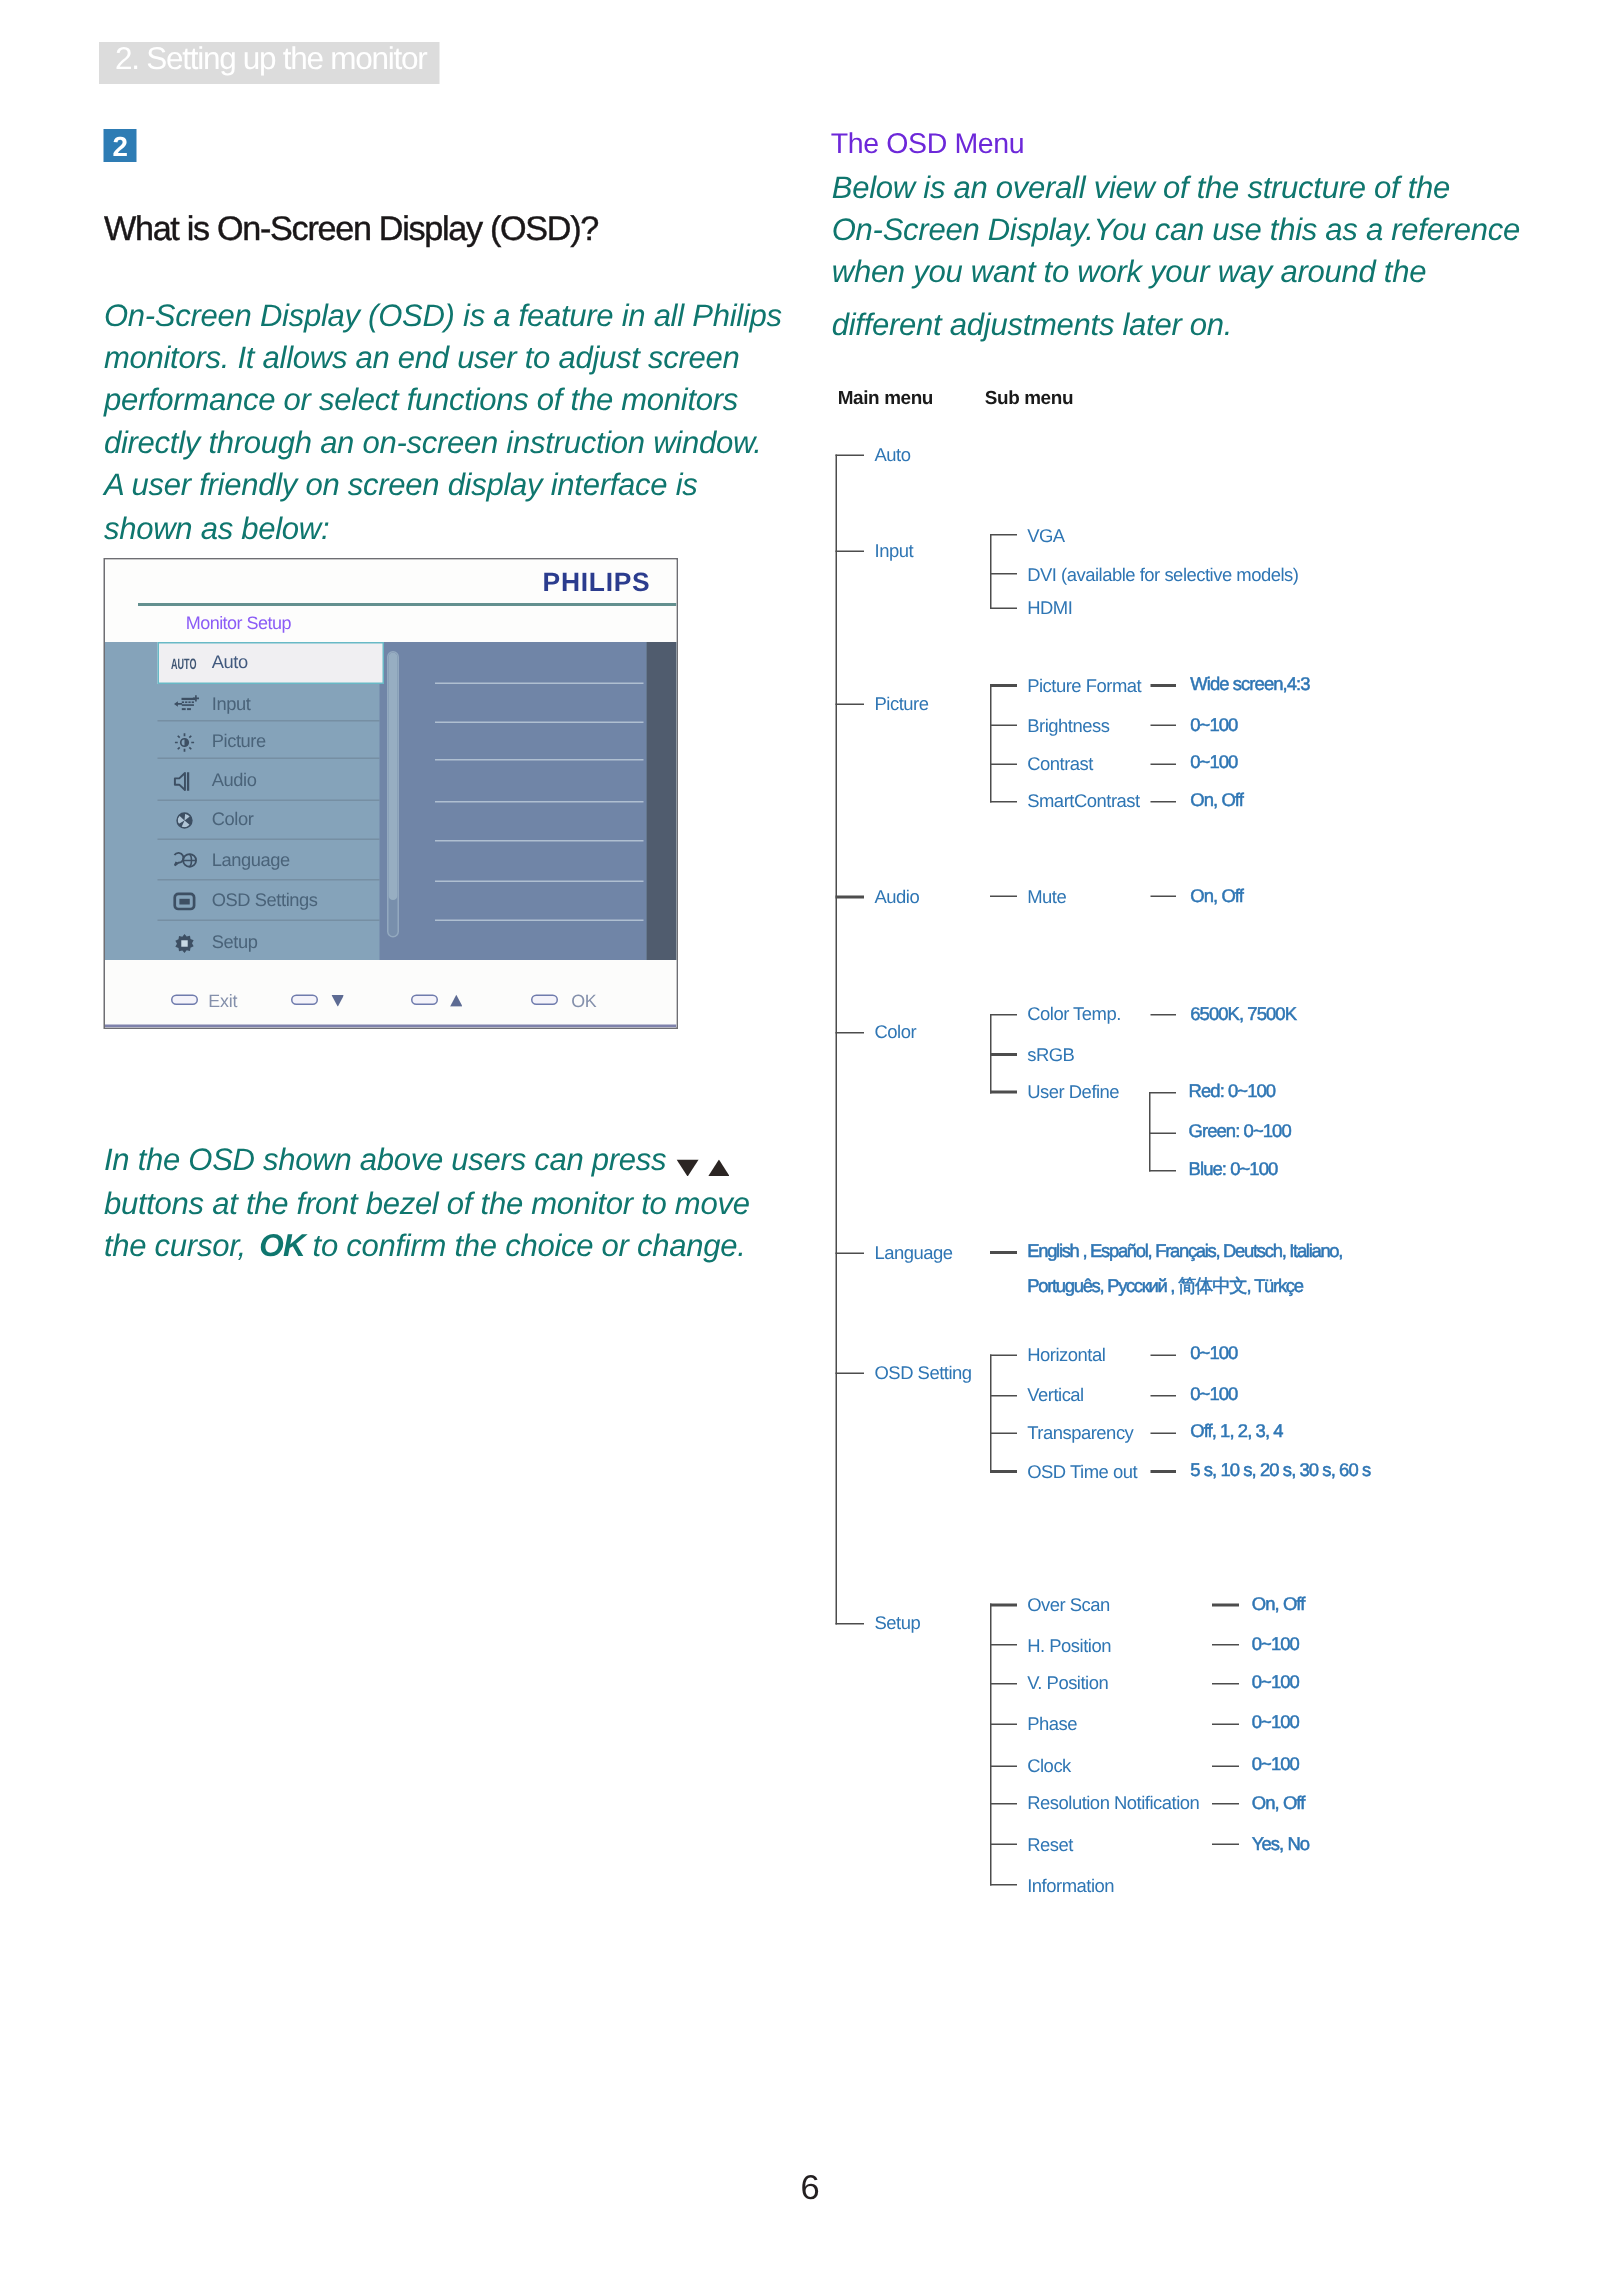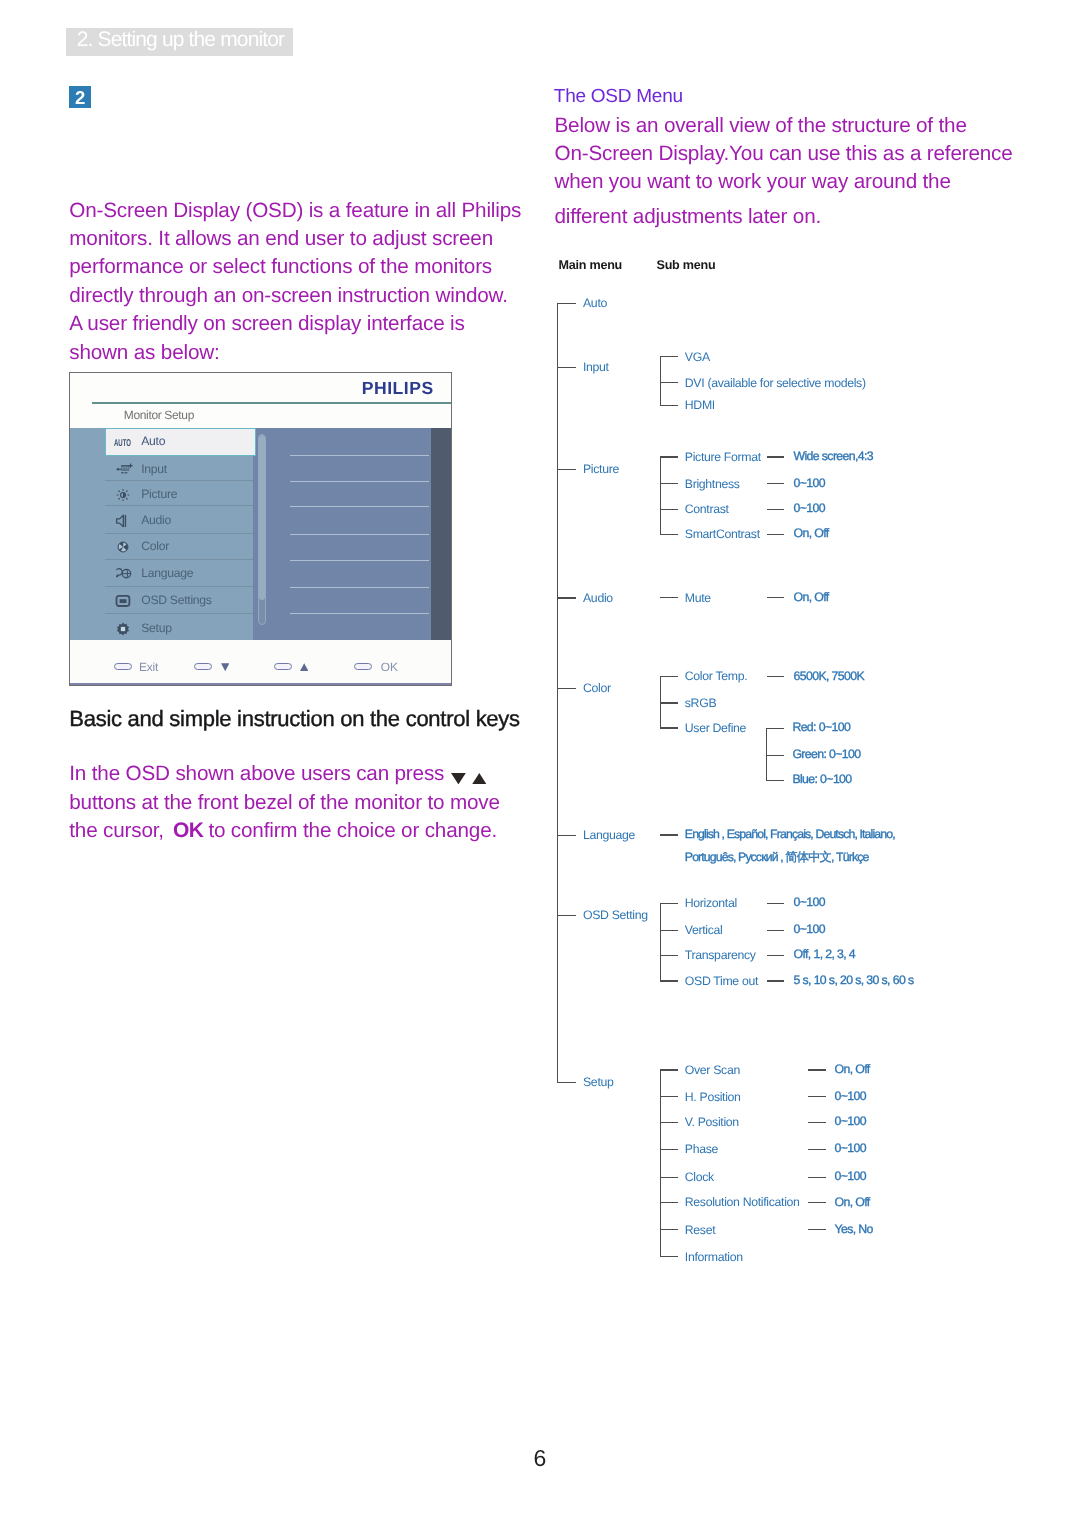--- a/index.html
+++ b/index.html
@@ -15,22 +15,22 @@
   
   .sect-badge{position:absolute;left:69.3px;top:86.2px;width:21.7px;height:22.3px;background:#2E7CB4;}
   .sect-badge span{position:absolute;left:0;top:3.2px;width:21.7px;text-align:center;
       font-size:18.5px;font-weight:700;color:#fff;line-height:18px;}
   .sect-title{position:absolute;left:105.5px;top:85.2px;font-size:22px;color:#231F20;
       letter-spacing:-0.18px;white-space:nowrap;line-height:26px;}
   .sub-head{position:absolute;left:69.3px;top:138.6px;font-size:22.8px;color:#1A1718;
       letter-spacing:-0.87px;white-space:nowrap;line-height:26px;
       -webkit-text-stroke:0.28px #1A1718;}
 
-  .para{position:absolute;font-size:20.7px;color:#a21caf;letter-spacing:-0.18px;line-height:24px;
-        white-space:pre;}
+  .para{position:absolute;font-size:20.7px;color:#0f766e;letter-spacing:-0.18px;line-height:24px;
+        white-space:pre;font-style:italic;}
   .ctrl-head{position:absolute;left:69.3px;top:705.8px;font-size:22px;color:#1A1718;
       letter-spacing:-0.27px;white-space:nowrap;line-height:26px;
       -webkit-text-stroke:0.42px #1A1718;}
 
   
   .r-head{position:absolute;left:553.8px;top:84.2px;font-size:19px;color:#6d28d9;
           letter-spacing:-0.25px;white-space:nowrap;line-height:26px;}
   .colhead{position:absolute;font-size:12.6px;font-weight:700;color:#1A1A1A;letter-spacing:-.25px;
            white-space:nowrap;}
 
@@ -45,21 +45,21 @@
   .pageno{position:absolute;left:0;top:1446.5px;width:1080px;text-align:center;font-size:23px;
           color:#231F20;line-height:23px;}
 
   
   .osd{position:absolute;left:69px;top:372px;width:383px;height:314px;background:#fff;
        border:1px solid #6E6E73;box-sizing:border-box;overflow:hidden;}
   .osd-top{position:absolute;left:0;top:0;width:100%;height:54.5px;background:#fdfdfc;}
   .osd-brand{position:absolute;left:291.7px;top:7.6px;font-size:17.6px;font-weight:700;
              color:#2B3C8E;letter-spacing:0.5px;line-height:14px;}
   .osd-rule{position:absolute;left:21.5px;right:0;top:29.3px;height:1.3px;background:#63908F;}
-  .osd-title{position:absolute;left:53.8px;top:35.5px;font-size:12px;color:#737373;letter-spacing:-0.35px;line-height:13px;}
+  .osd-title{position:absolute;left:53.8px;top:35.5px;font-size:12px;color:#8b5cf6;letter-spacing:-0.35px;line-height:13px;}
   .osd-body{position:absolute;left:0;top:54.5px;right:0;height:212.5px;background:#85A3BA;}
   .osd-right{position:absolute;left:182.8px;top:0;width:178.2px;height:100%;background:#7085A7;}
   .osd-dark{position:absolute;left:361px;top:0;right:0;height:100%;background:#505C6E;}
   .osd-rline{position:absolute;left:219.6px;width:139.3px;height:1.1px;background:#AFBFD1;}
   .osd-rowline{position:absolute;left:35px;width:148px;height:1px;background:#71889B;opacity:.75;}
   .osd-sel{position:absolute;left:35px;width:150.9px;height:27.4px;background:#F0EFF2;
            border:1.1px solid #68B9C6;box-sizing:border-box;}
   .osd-lbl{position:absolute;font-size:12.2px;color:#4A6379;letter-spacing:-0.28px;white-space:nowrap;line-height:12px;}
   .osd-lbl.sel{color:#41597E;}
   .osd-ico{position:absolute;}
@@ -79,20 +79,21 @@
 
 <div class="page">
 
   <div class="banner">
     <div class="banner-text">2. Setting up the monitor</div>
   </div>
 
   <div class="sect-badge">
     <span>2</span>
   </div>
+  <div class="sub-head">What is On-Screen Display (OSD)?</div>
   <div id="left-para">
       <div class="para" style="left:69.3px;top:198.5px">On-Screen Display (OSD) is a feature in all Philips</div>
       <div class="para" style="left:69.3px;top:226.9px">monitors. It allows an end user to adjust screen</div>
       <div class="para" style="left:69.3px;top:255.3px">performance or select functions of the monitors</div>
       <div class="para" style="left:69.3px;top:283.7px">directly through an on-screen instruction window.</div>
       <div class="para" style="left:69.3px;top:312.1px">A user friendly on screen display interface is</div>
       <div class="para" style="left:69.3px;top:340.5px">shown as below:</div>
     </div>
 
   <div class="osd">
@@ -215,21 +216,20 @@
               <path d="M4.2 0.2 L8.4 8.1 H0 Z" fill="#5D6B93"></path>
             </svg>
           </div>
           <div class="osd-pill" style="left:284.2px;top:22.9px"></div>
           <div class="osd-fl" style="left:310.8px;top:21.5px">OK</div>
         </div>
       <div class="osd-bottomline"></div>
     </div>
   </div>
 
-  <div class="ctrl-head">Basic and simple instruction on the control keys</div>
   <div id="ctrl-para">
       <div class="para" style="left:69.3px;top:762.4px;white-space:nowrap;position:absolute"><span>In the OSD shown above users can press</span><span class="tri" style="position:absolute;left:381.5px;top:10.2px;width:14.8px;height:11.4px">
           <svg width="14.8" height="11.4" viewBox="0 0 14.8 11.4" style="display:block">
             <path d="M0 0 H14.8 L7.4 11.4 Z" fill="#2B2523"></path>
           </svg>
         </span><span class="tri" style="position:absolute;left:402.3px;top:10.4px;width:14.6px;height:11.4px">
           <svg width="14.6" height="11.4" viewBox="0 0 14.6 11.4" style="display:block">
             <path d="M7.3 0 L14.6 11.4 H0 Z" fill="#2B2523"></path>
           </svg>
         </span></div>

